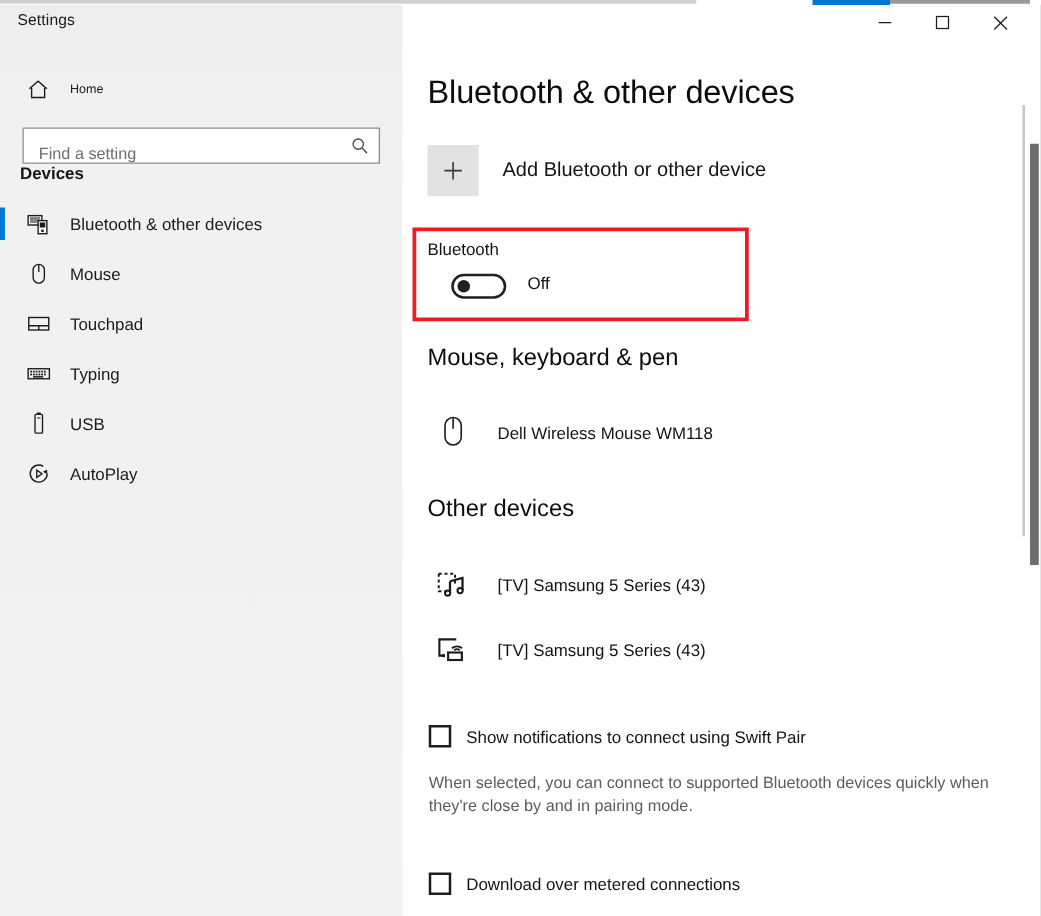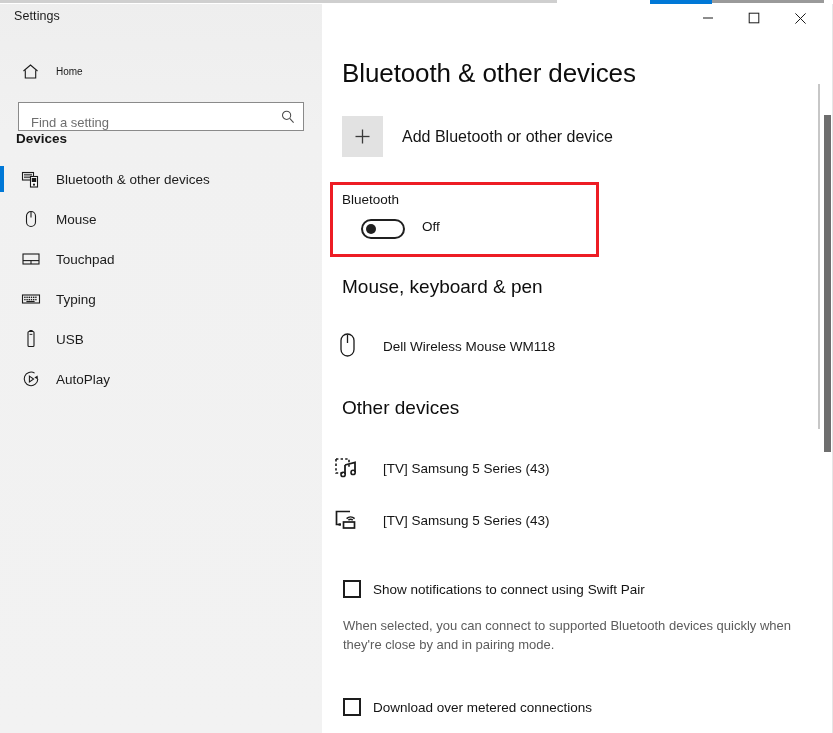--- a/index.html
+++ b/index.html
@@ -254,21 +254,21 @@
   .sub-head {
     position: absolute;
     left: 20px;
     font-size: 19px;
     color: #0d0d0d;
   }
   .sub-head.mkp { top: 240px; }
   .sub-head.other { top: 361px; }
   .device-row {
     position: absolute;
-    left: 5px;
+    left: 20px;
     display: flex;
     align-items: center;
     cursor: default;
   }
   .device-row .dico {
     width: 40px; height: 40px;
     display: flex; align-items: center; justify-content: center;
     flex: none;
   }
   .device-row .dname {

